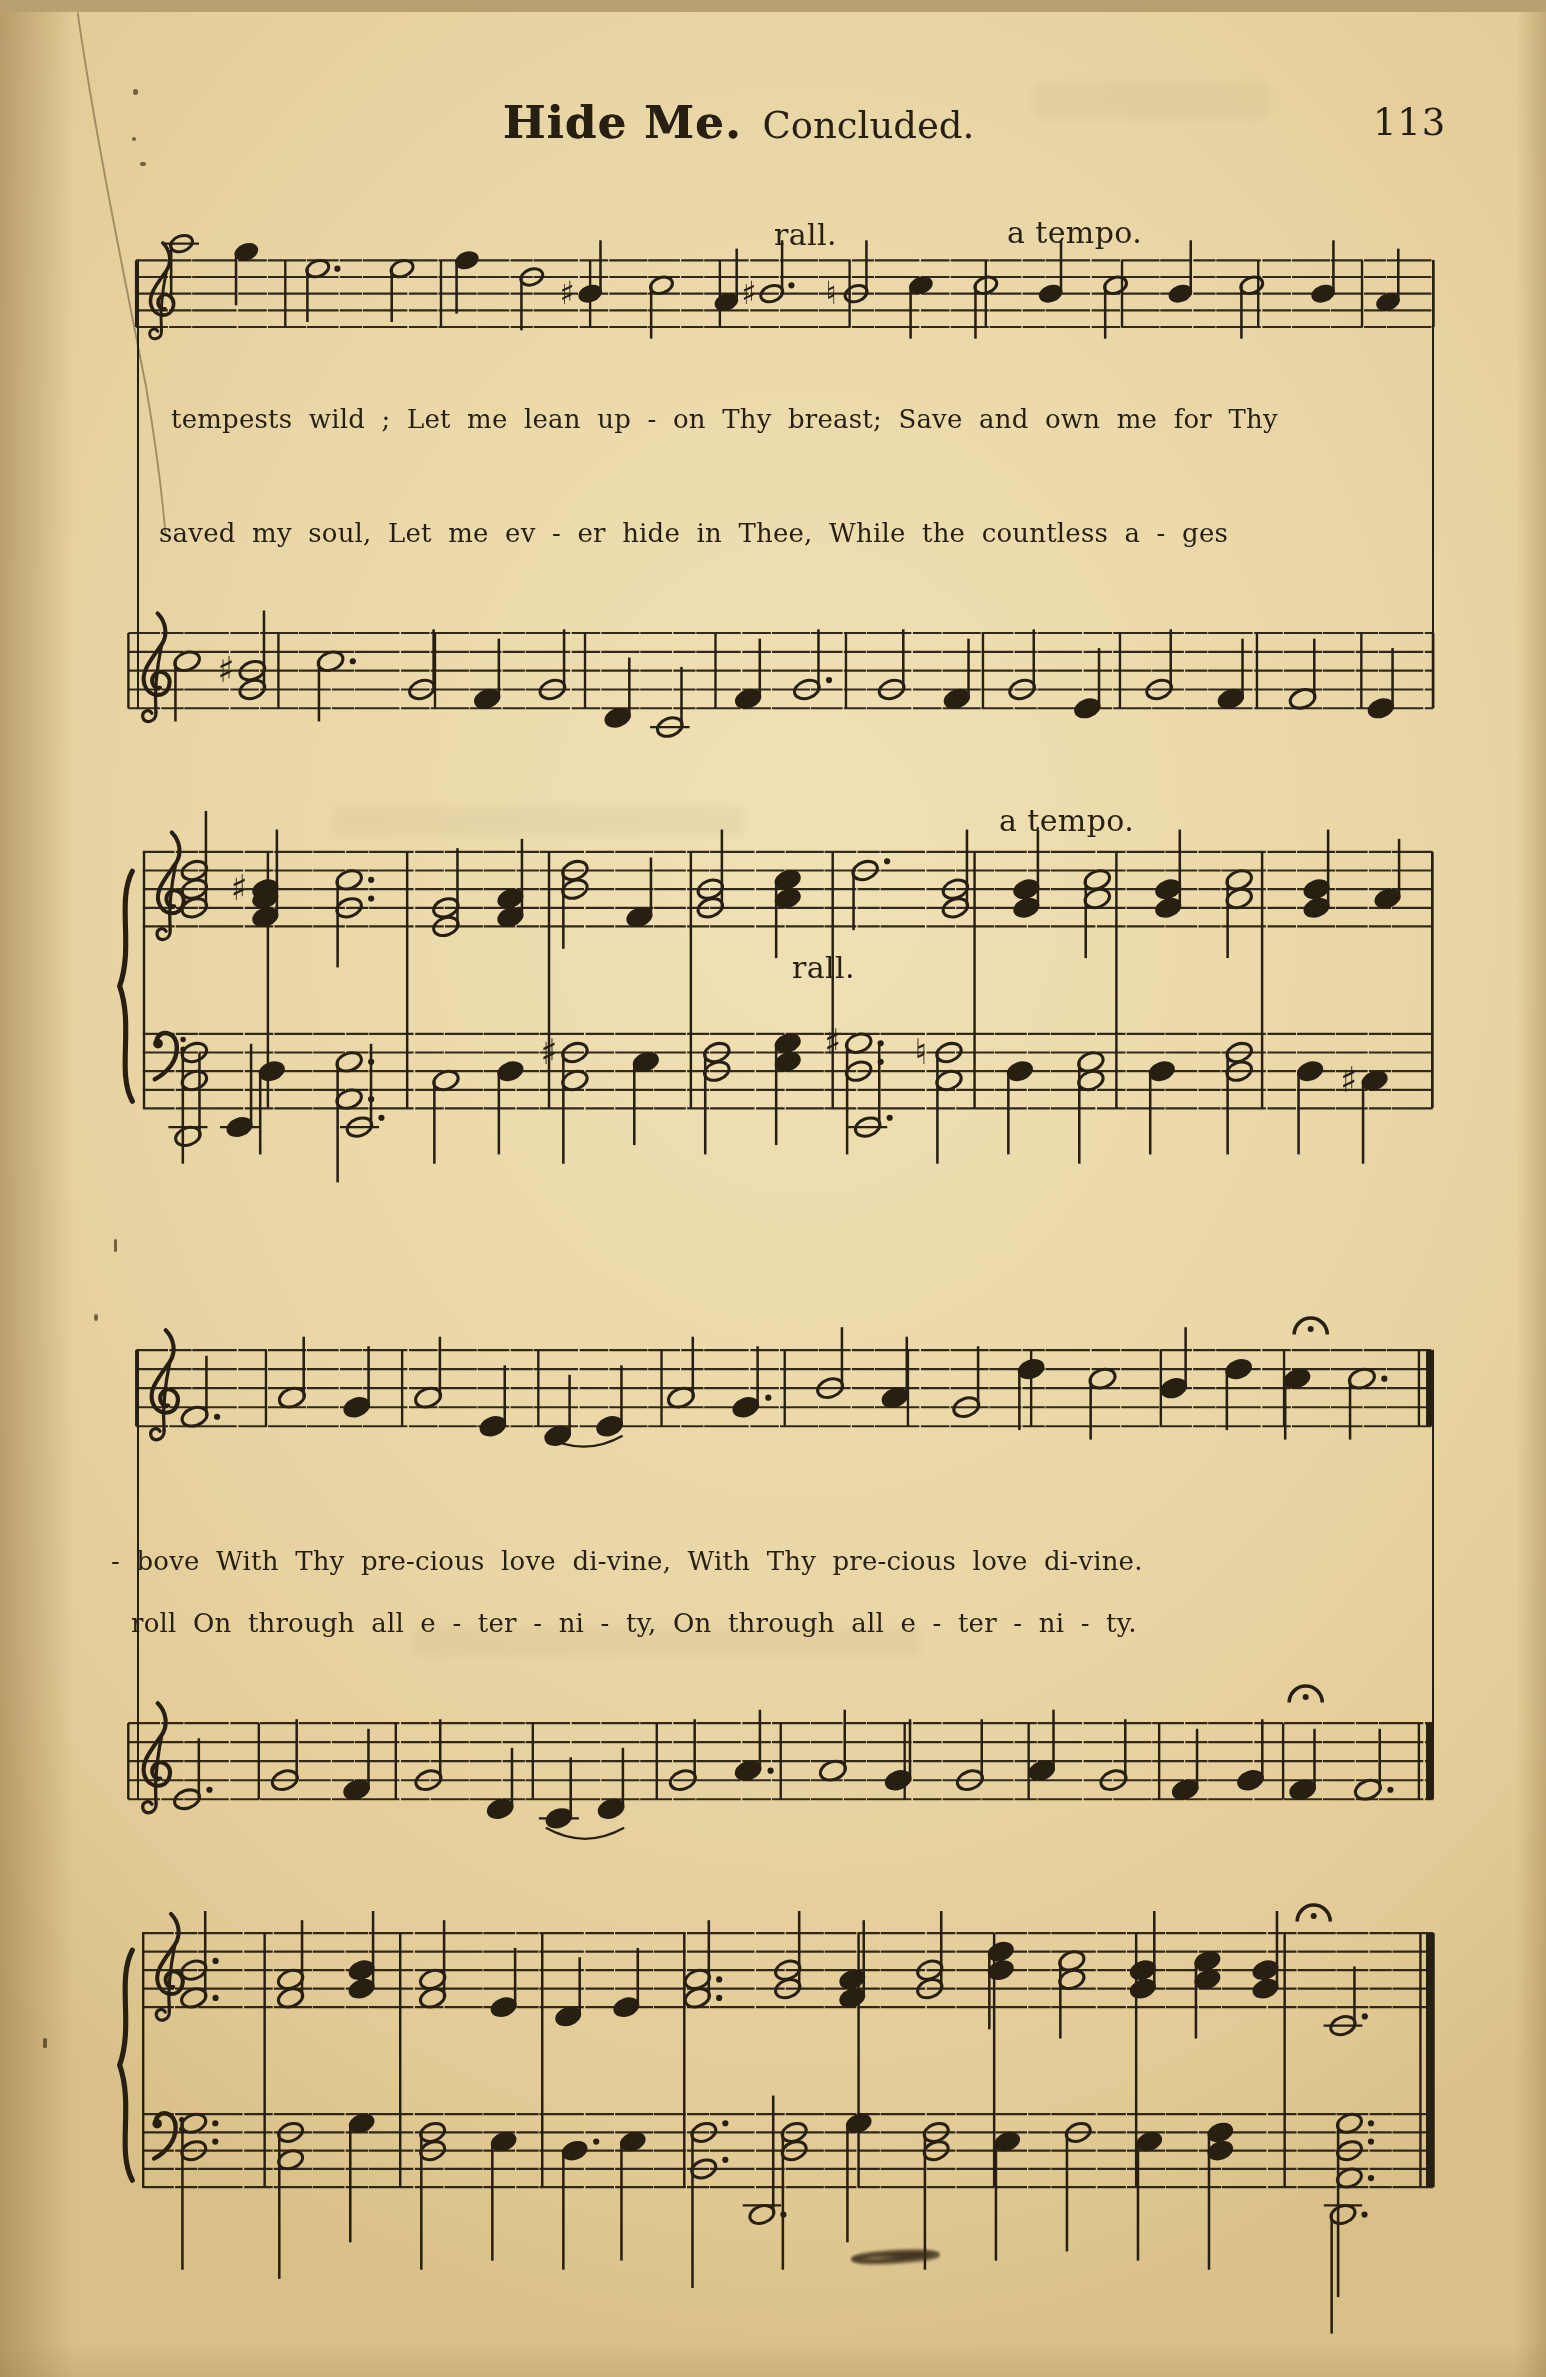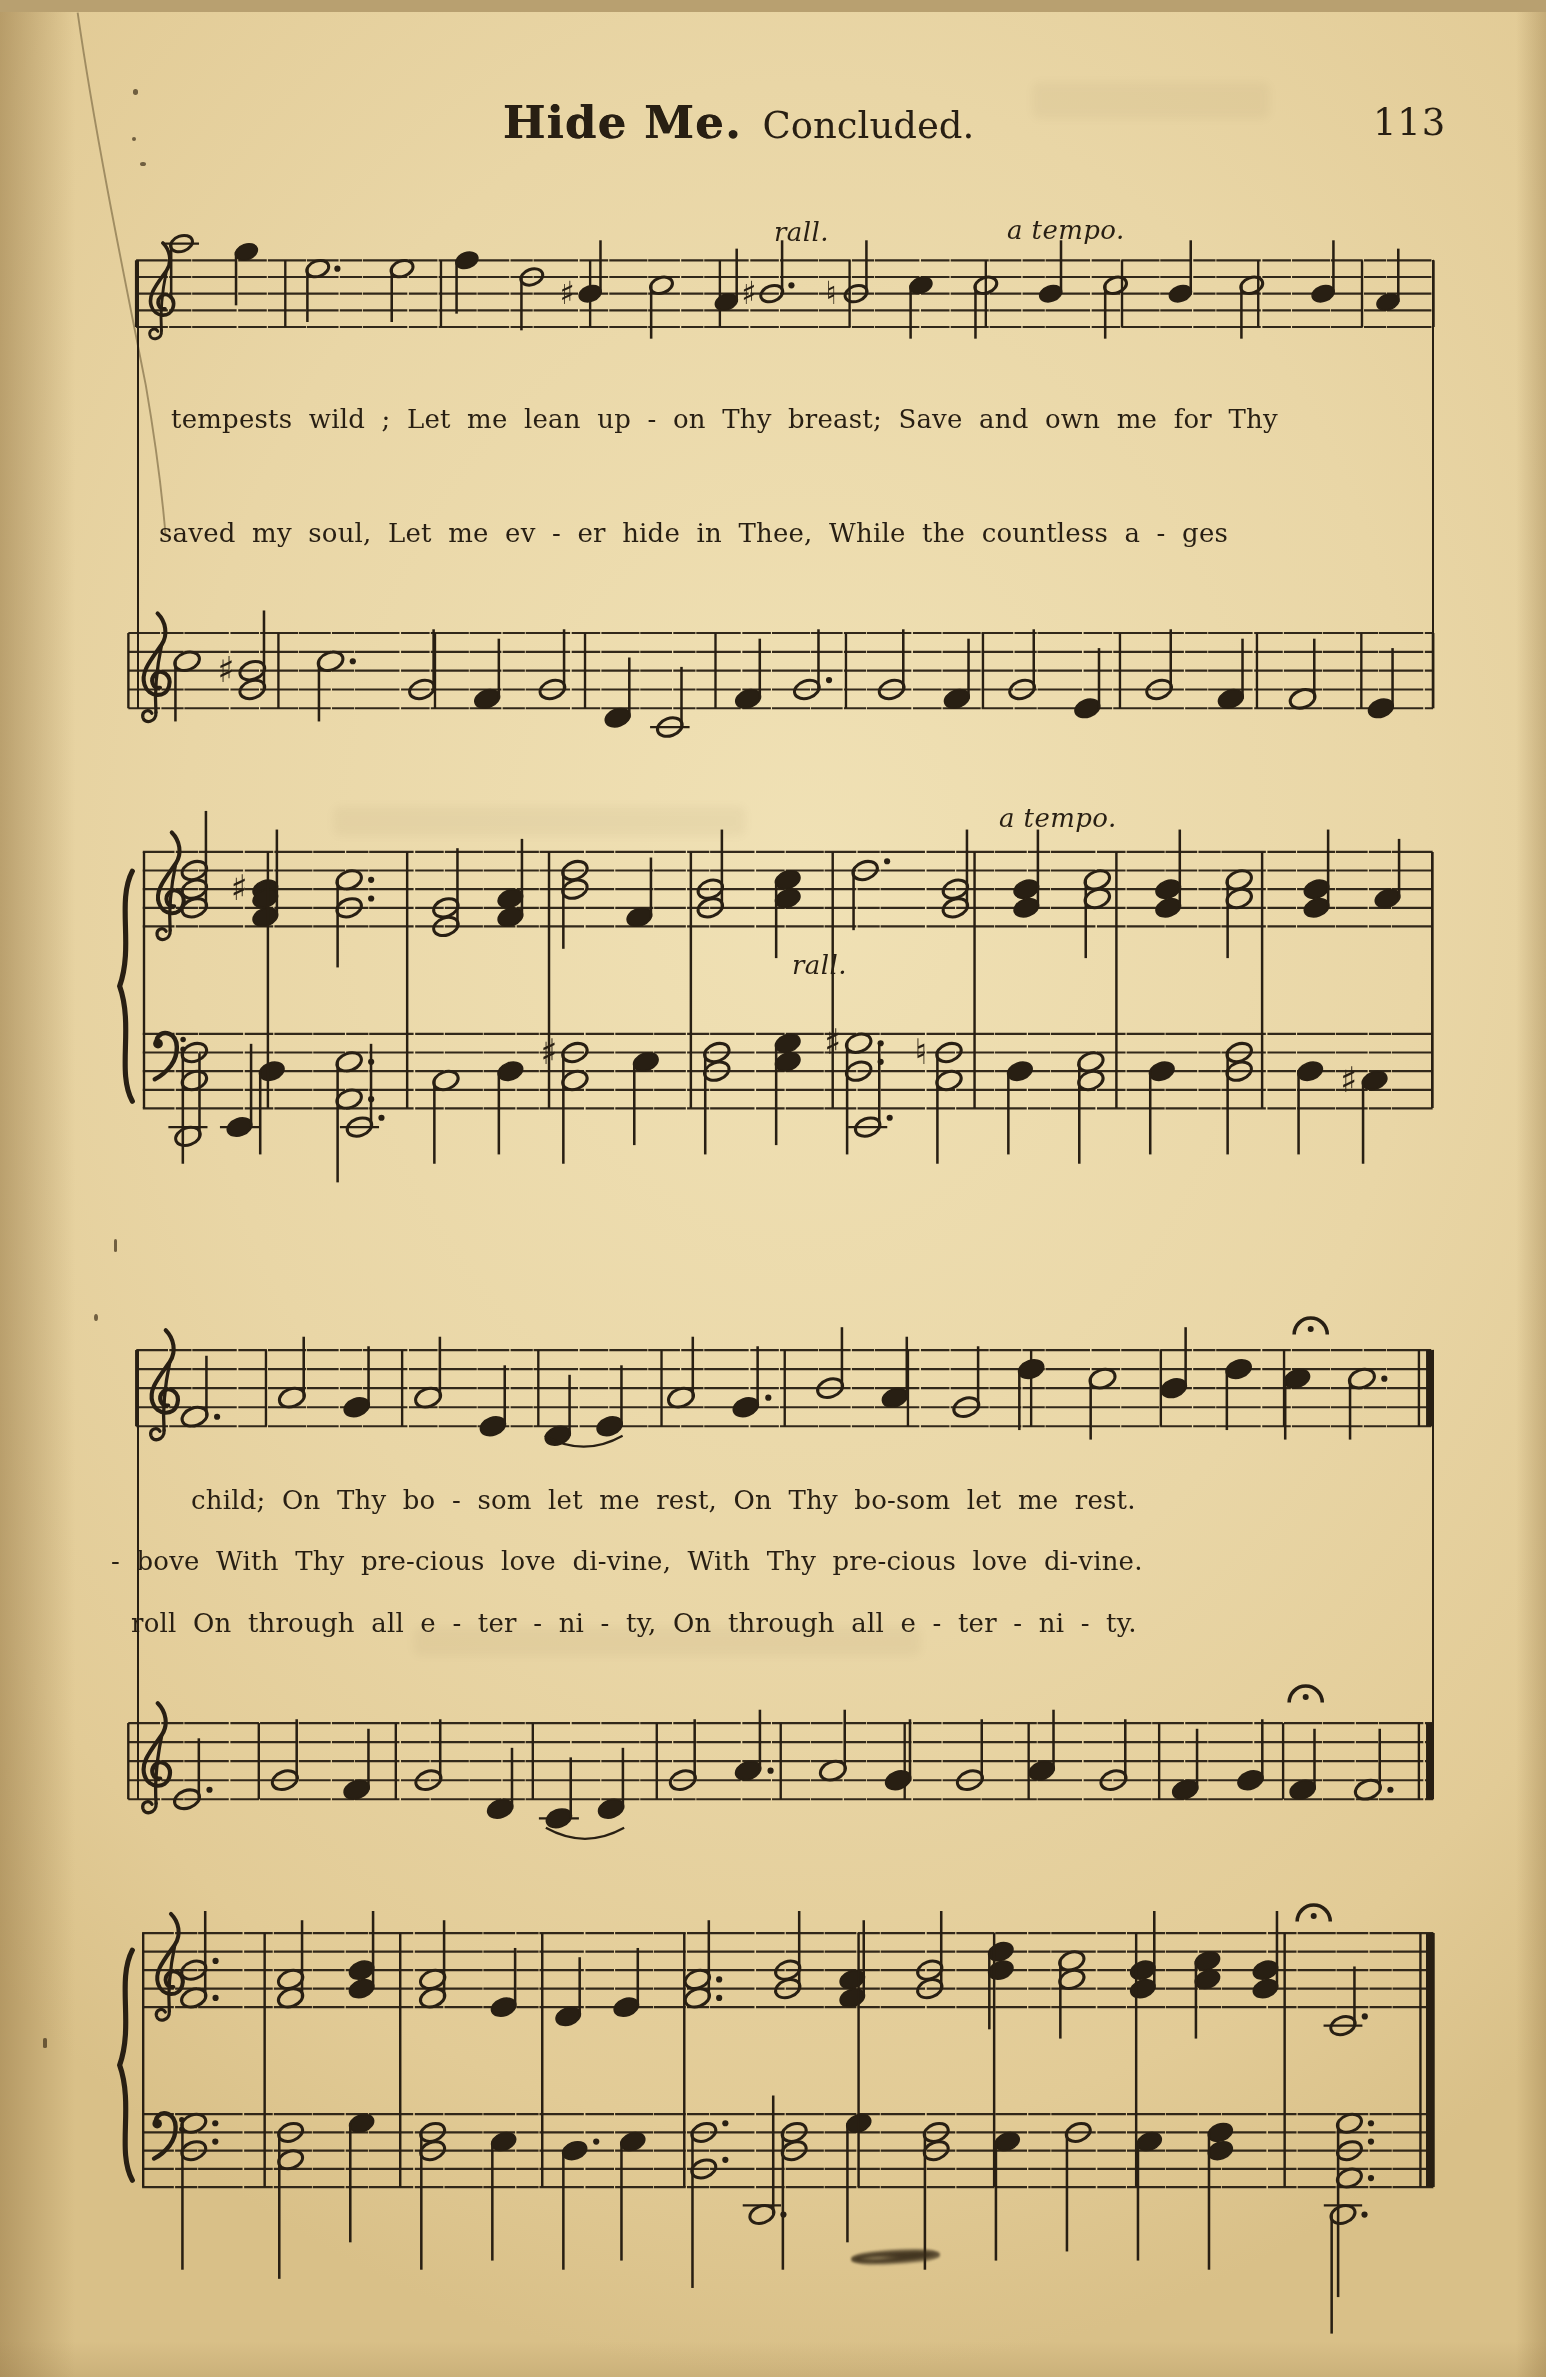--- a/index.html
+++ b/index.html
@@ -13,21 +13,21 @@
   .edge-left{position:absolute;left:0;top:0;width:75px;height:100%;
     background:linear-gradient(90deg, rgba(150,120,70,.55), rgba(150,120,70,0));pointer-events:none;}
   .edge-right{position:absolute;right:0;top:0;width:30px;height:100%;
     background:linear-gradient(270deg, rgba(140,110,60,.35), rgba(140,110,60,0));pointer-events:none;}
   .edge-bottom{position:absolute;left:0;bottom:0;width:100%;height:48px;
     background:linear-gradient(0deg, rgba(140,110,60,.25), rgba(140,110,60,0));pointer-events:none;}
   .title-row{position:absolute;left:429px;top:84px;width:619px;text-align:center;white-space:nowrap;}
   .title-main{font-size:45px;font-weight:bold;letter-spacing:1.2px;text-shadow:0.5px 0 #281f13;}
   .title-suffix{font-size:37px;margin-left:20.6px;}
   .page-number{position:absolute;left:1373px;top:89px;font-size:37px;font-weight:normal;letter-spacing:0.8px;}
-  .tempo{position:absolute;font-style:italic;font-size:26px;letter-spacing:0.4px;white-space:nowrap;}
+  .tempo{position:absolute;font-size:30px;letter-spacing:0.4px;white-space:nowrap;}
   .lyric{position:absolute;font-size:26px;word-spacing:8px;letter-spacing:0.2px;white-space:nowrap;}
   svg.staff{position:absolute;overflow:visible;}
   svg.overlay{position:absolute;overflow:visible;}
   .conn{position:absolute;width:2.4px;background:#281f13;}
   .speck{position:absolute;background:#4a3a22;border-radius:50%;opacity:.75;}
   .ghost{position:absolute;background:#6b5530;opacity:.05;filter:blur(4px);border-radius:8px;pointer-events:none;}
   .smudge{position:absolute;left:851px;top:2237px;width:89px;height:16px;background:
       radial-gradient(ellipse at 35% 50%, #33271507 0%, #332715 30%, #33271500 75%),
       radial-gradient(ellipse at 70% 45%, #332715 15%, #33271500 70%);
       filter:blur(1.3px);transform:rotate(-3deg);opacity:.9;border-radius:45%;}
@@ -61,21 +61,20 @@
   <div class="page-number">113</div>
 
   <div class="tempo" style="left:774px;top:205px">rall.</div>
   <div class="tempo" style="left:1007px;top:203px">a tempo.</div>
   <div class="tempo" style="left:999px;top:791px">a tempo.</div>
   <div class="tempo" style="left:792px;top:938px">rall.</div>
 
   <div class="lyric" style="left:171px;top:392px">tempests wild ;   Let  me lean  up - on Thy breast; Save and own me  for  Thy</div>
   <div class="lyric" style="left:159px;top:506px">saved my  soul,    Let   me  ev - er  hide   in Thee,  While the countless   a - ges</div>
 
-  <div class="lyric" style="left:191px;top:1473px">child;    On   Thy bo - som    let  me  rest,      On   Thy bo-som     let   me rest.</div>
   <div class="lyric" style="left:111px;top:1534px">- bove With Thy pre-cious love  di-vine,   With Thy pre-cious  love  di-vine.</div>
   <div class="lyric" style="left:131px;top:1596px">roll    On through all   e  -  ter - ni - ty,     On through all   e  -  ter  -  ni  -  ty.</div>
 
   <svg class="staff" width="1356" height="345" viewBox="0 0 1708 434" style="left: 98px; top: 129px;">
       <line x1="48" y1="150" x2="1682" y2="150" stroke="#281f13" stroke-width="2.7" stroke-dasharray="40 1.6 28 1 56 2 36 1.4 48 1" opacity="0.95"></line>
       <line x1="48" y1="171" x2="1682" y2="171" stroke="#281f13" stroke-width="2.7" stroke-dasharray="40 1.6 28 1 56 2 36 1.4 48 1" opacity="0.95"></line>
       <line x1="48" y1="192" x2="1682" y2="192" stroke="#281f13" stroke-width="2.7" stroke-dasharray="40 1.6 28 1 56 2 36 1.4 48 1" opacity="0.95"></line>
       <line x1="48" y1="213" x2="1682" y2="213" stroke="#281f13" stroke-width="2.7" stroke-dasharray="40 1.6 28 1 56 2 36 1.4 48 1" opacity="0.95"></line>
       <line x1="48" y1="234" x2="1682" y2="234" stroke="#281f13" stroke-width="2.7" stroke-dasharray="40 1.6 28 1 56 2 36 1.4 48 1" opacity="0.95"></line>
       <line x1="235.91" y1="150" x2="235.91" y2="234" stroke="#281f13" stroke-width="3"></line>

